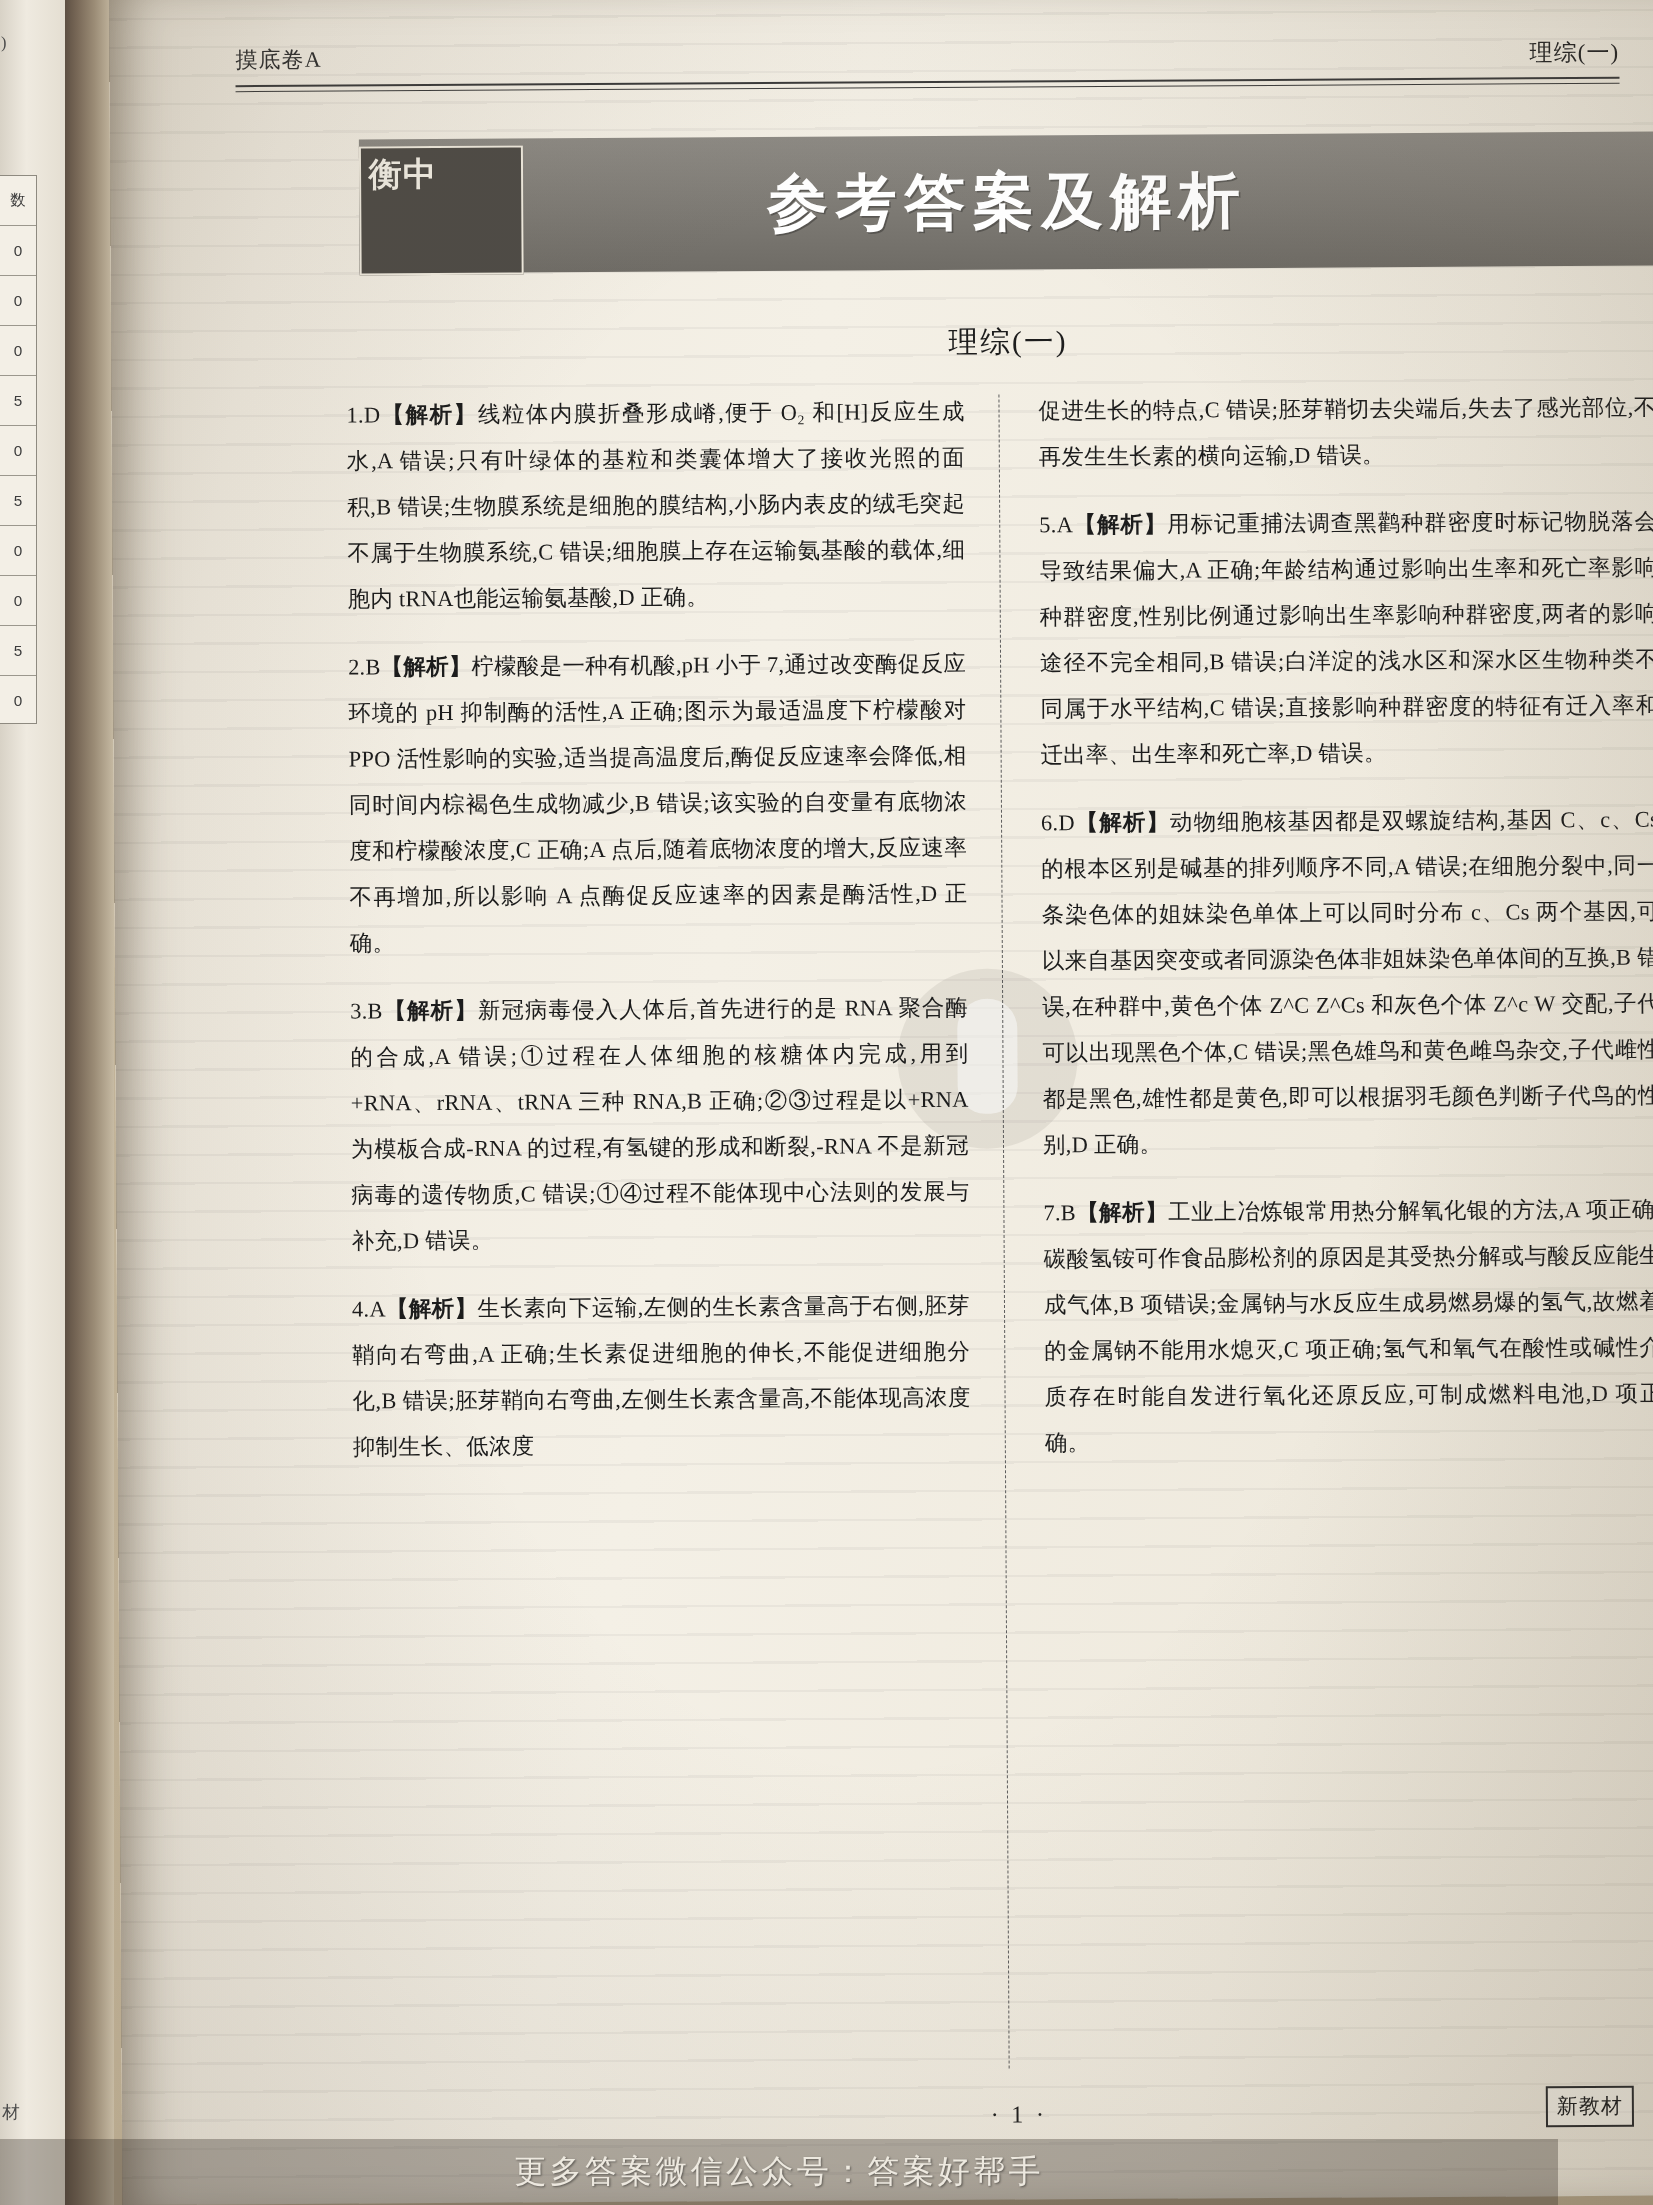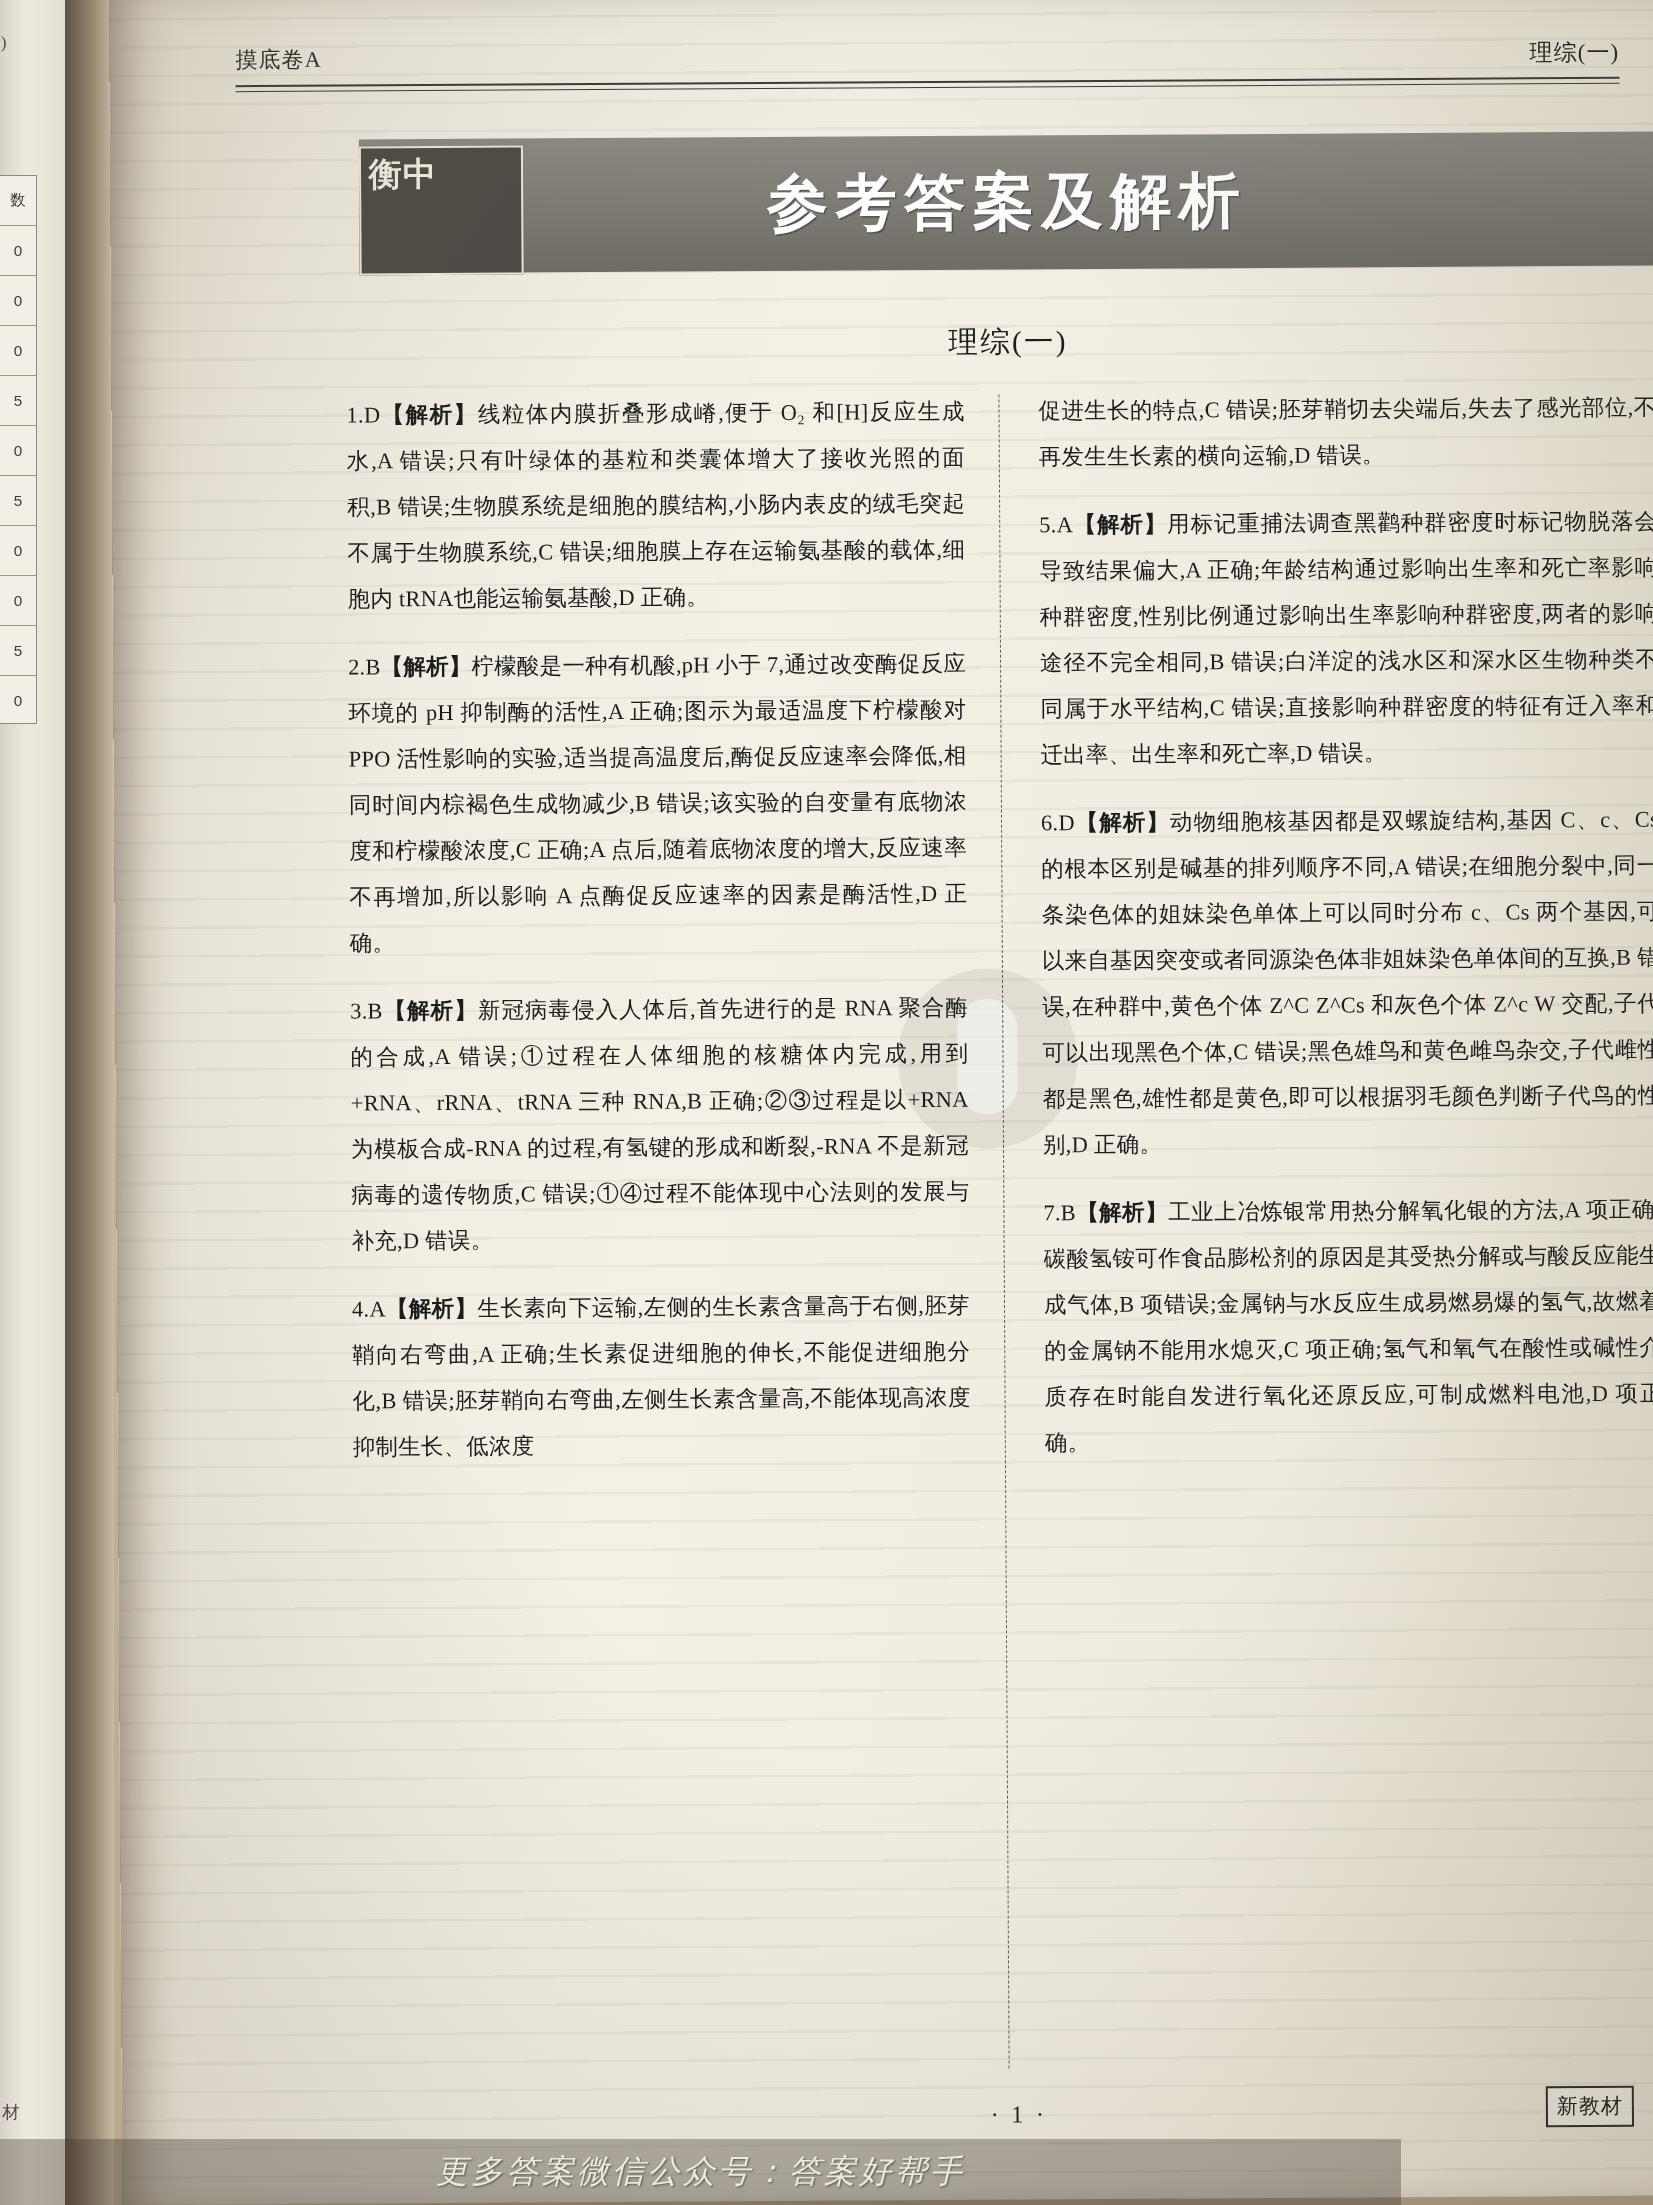--- a/index.html
+++ b/index.html
@@ -265,27 +265,26 @@
     font-size: 21px;
     color: #1c1c1c;
     letter-spacing: 1.1px;
     background: rgba(255,255,255,0.25);
   }
 
   
   #banner {
     position: absolute;
     left: 0; bottom: 0;
-    width: 1401px;
+    width: 1558px;
     height: 66px;
     background: rgba(60,52,42,0.35);
     display: flex;
     align-items: center;
     justify-content: center;
-    font-style: italic;
   }
   #banner .banner-text {
     font-size: 32px;
     color: #f3efe6;
     letter-spacing: 3.3px;
     opacity: 0.92;
     font-family: "DejaVu Sans", sans-serif;
     text-shadow: 1.1px 1.1px 2.2px rgba(0,0,0,0.5);
   }
 

